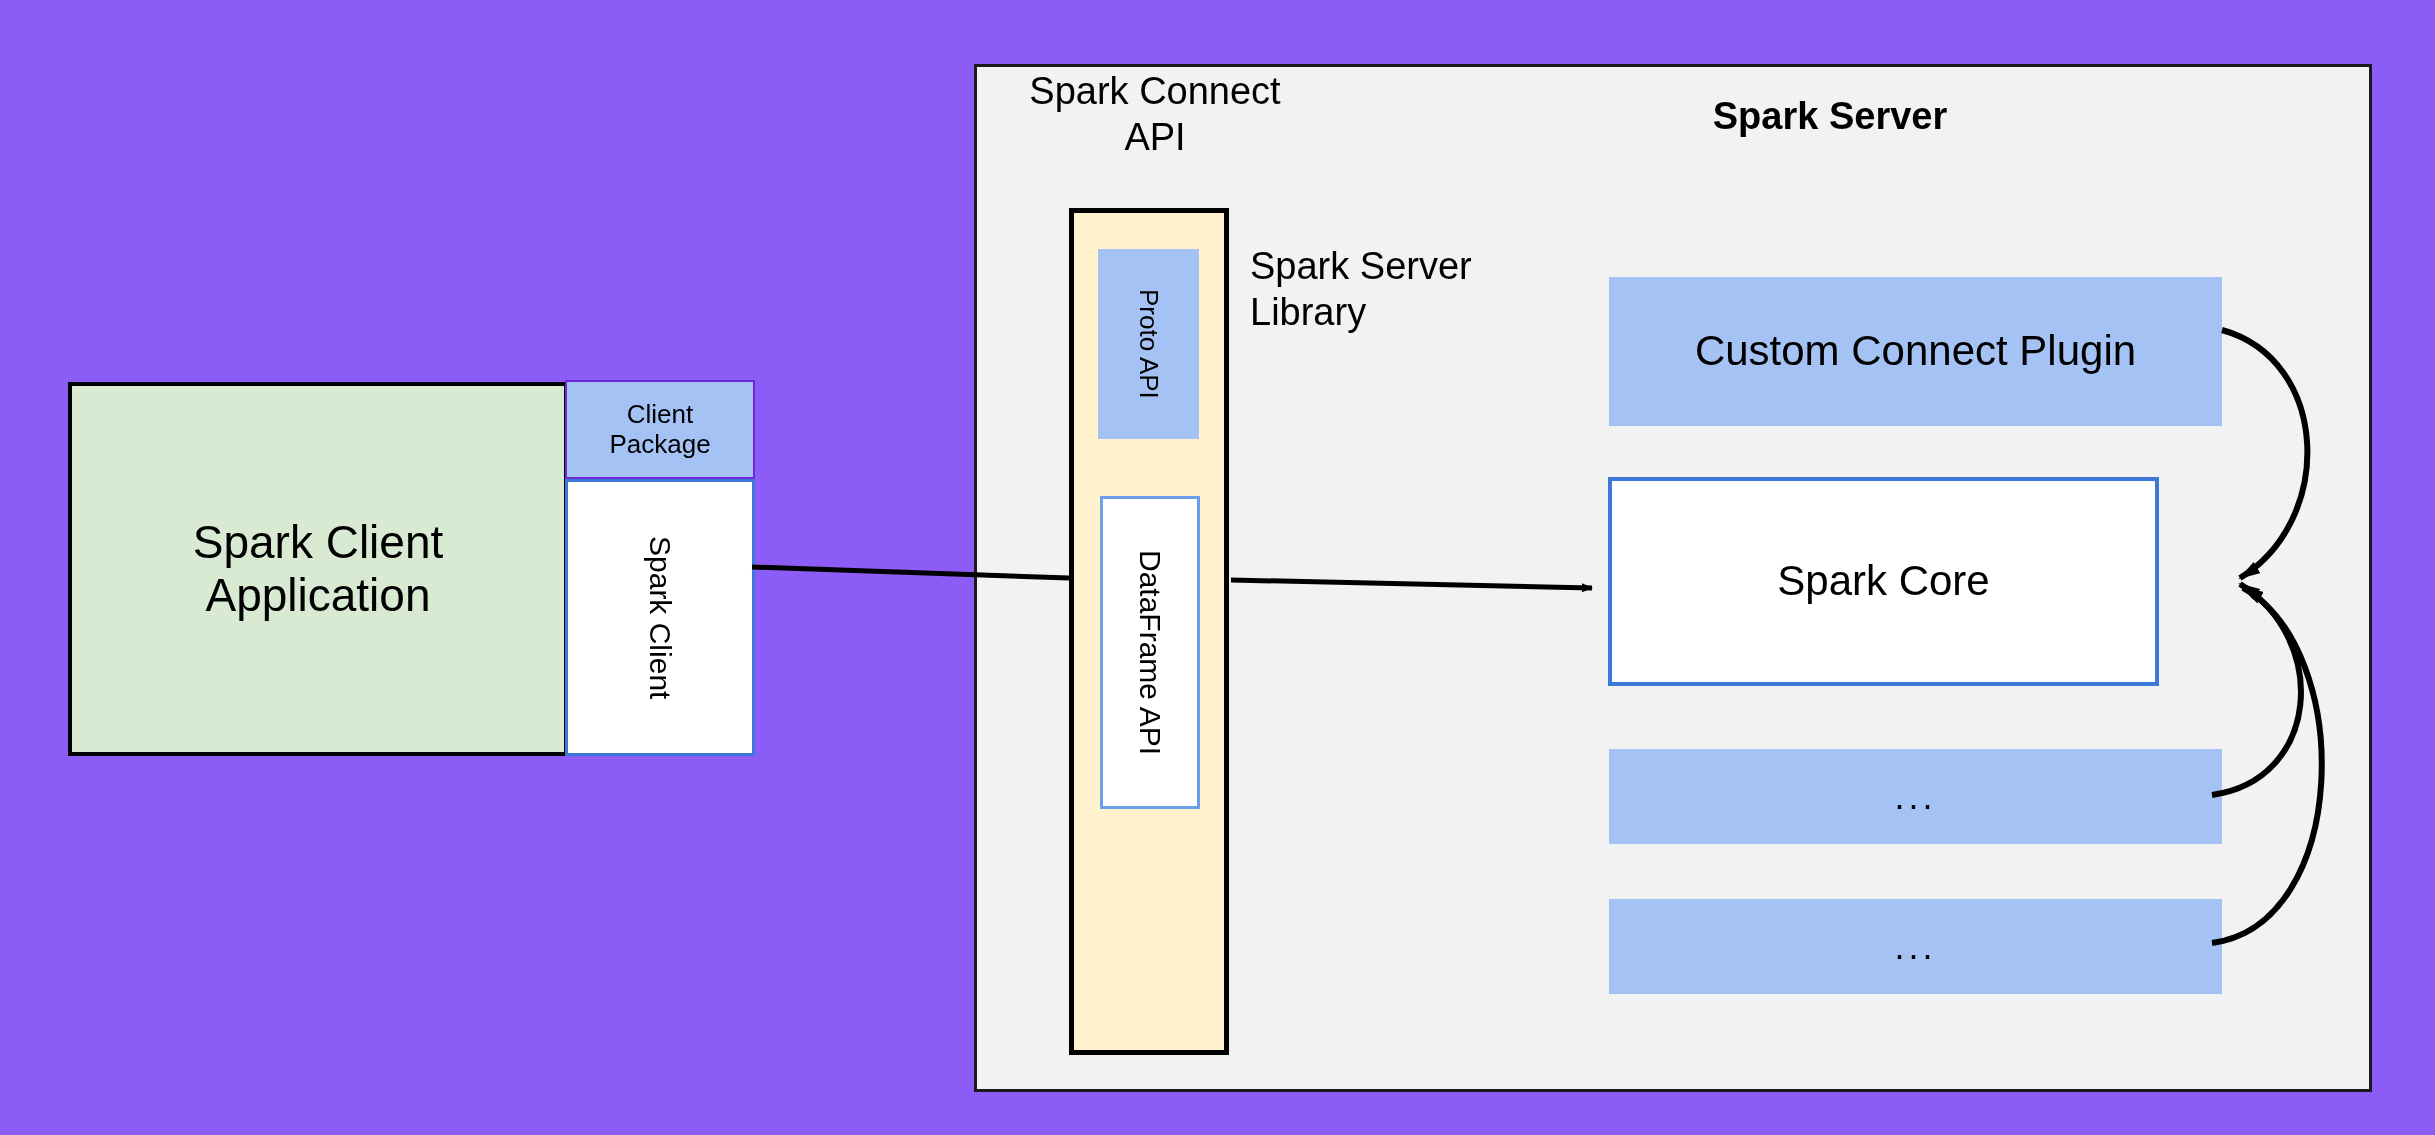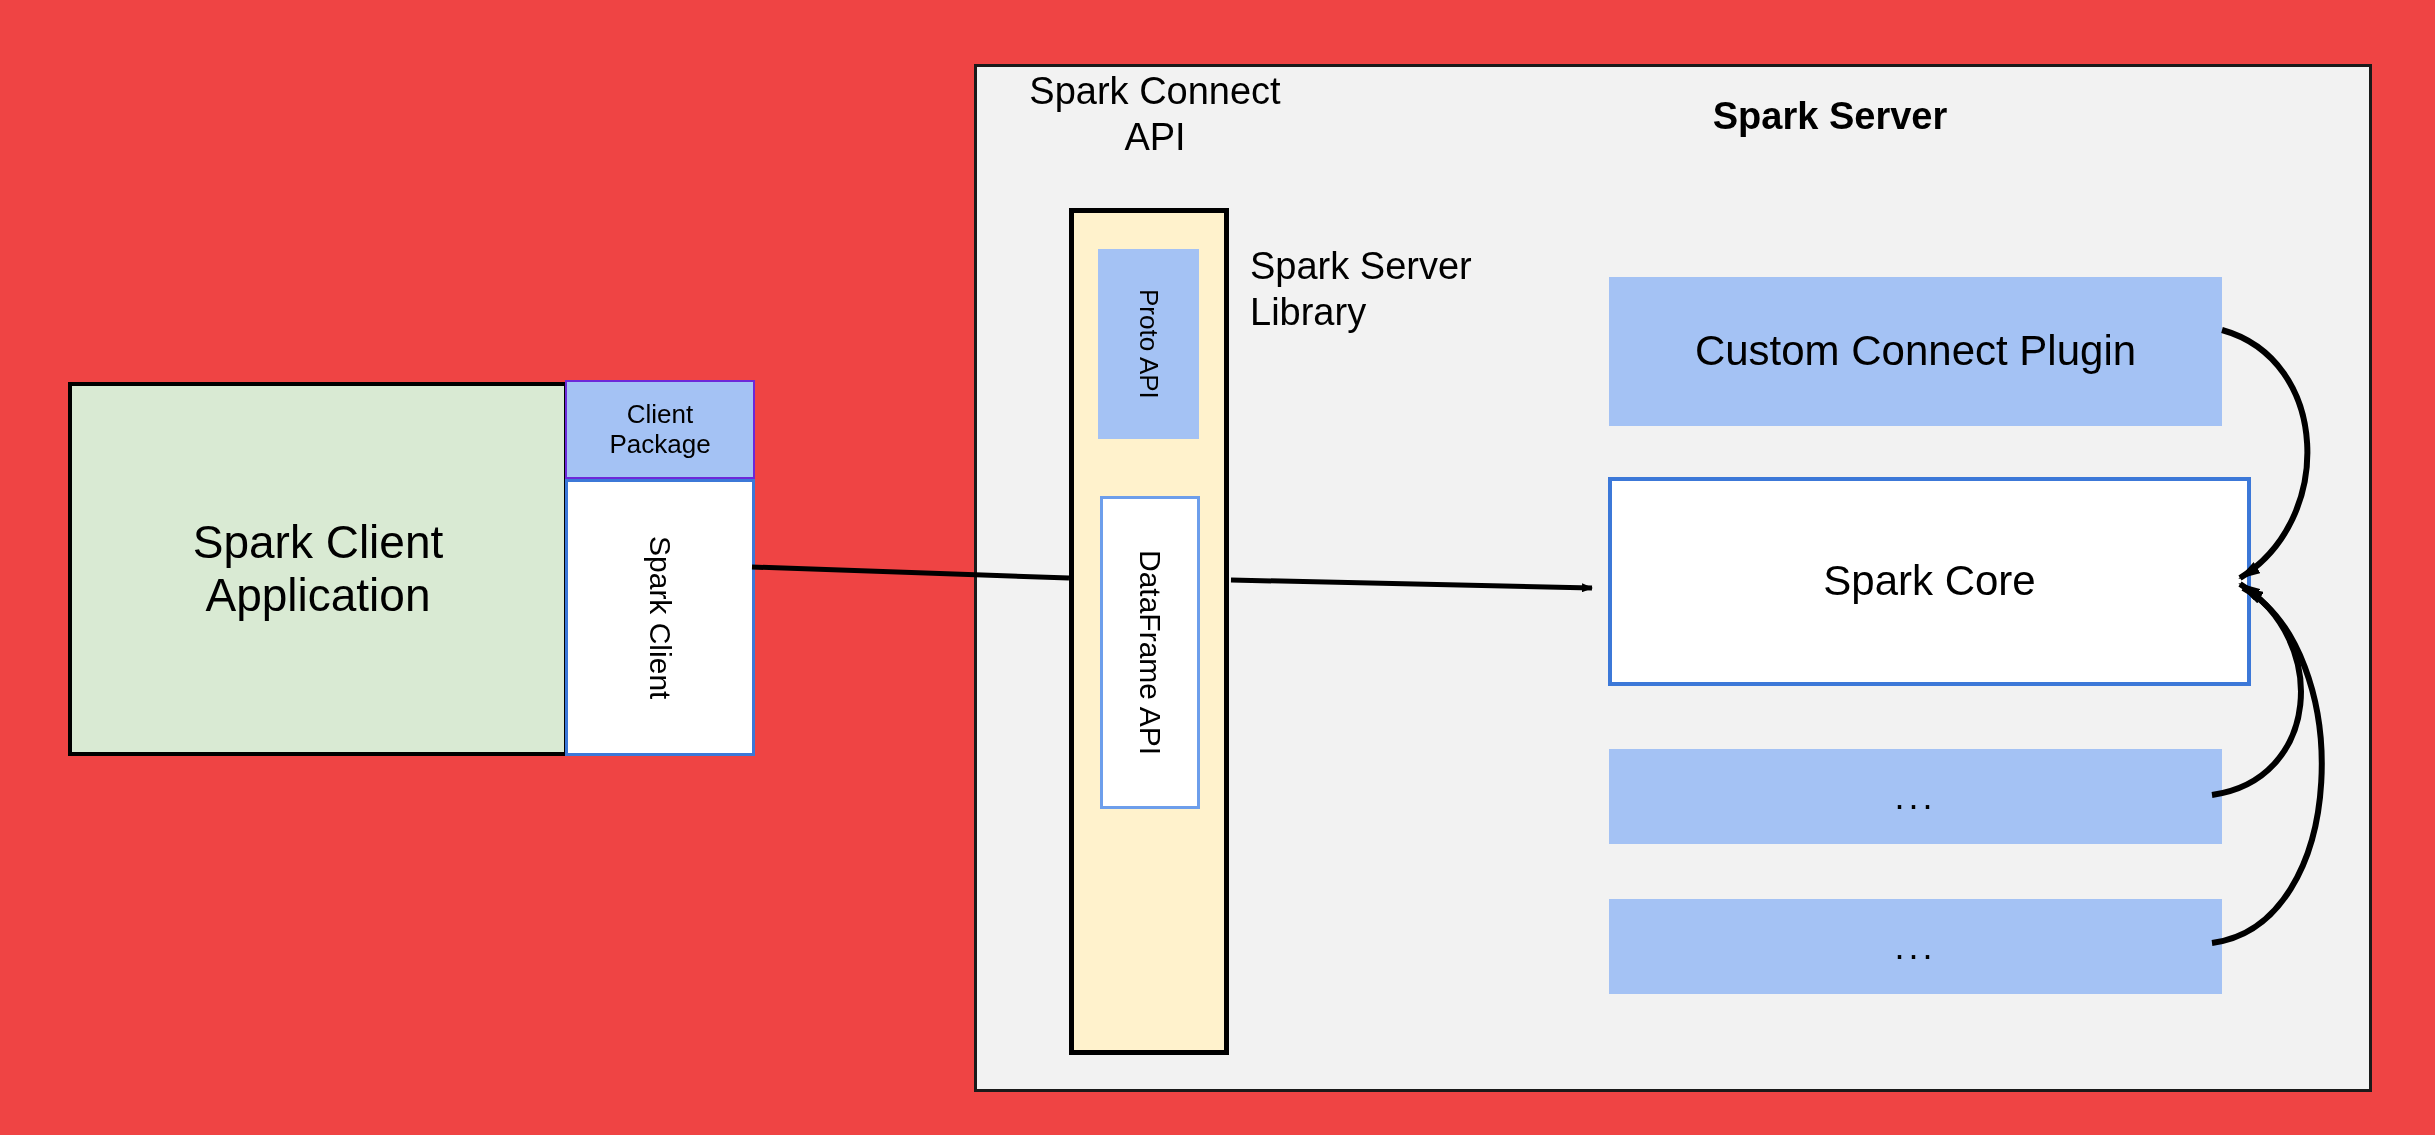--- a/index.html
+++ b/index.html
@@ -8,21 +8,21 @@
     padding: 0;
     background: #ffffff;
   }
   body {
     font-family: "Liberation Sans", "DejaVu Sans", sans-serif;
   }
   #canvas {
     position: relative;
     width: 2435px;
     height: 1135px;
-    background: #ef4444;
+    background: #8b5cf6;
     overflow: hidden;
   }
   .box {
     position: absolute;
     box-sizing: border-box;
     display: flex;
     align-items: center;
     justify-content: center;
     text-align: center;
     color: #000000;
@@ -137,21 +137,21 @@
     left: 1609px;
     top: 277px;
     width: 613px;
     height: 149px;
     background: #A4C2F4;
     font-size: 42px;
   }
   #spark-core-box {
     left: 1608px;
     top: 477px;
-    width: 643px;
+    width: 551px;
     height: 209px;
     background: #FFFFFF;
     border: 4px solid #3C78D8;
     font-size: 42px;
   }
   #ellipsis-box-1 {
     left: 1609px;
     top: 749px;
     width: 613px;
     height: 95px;

